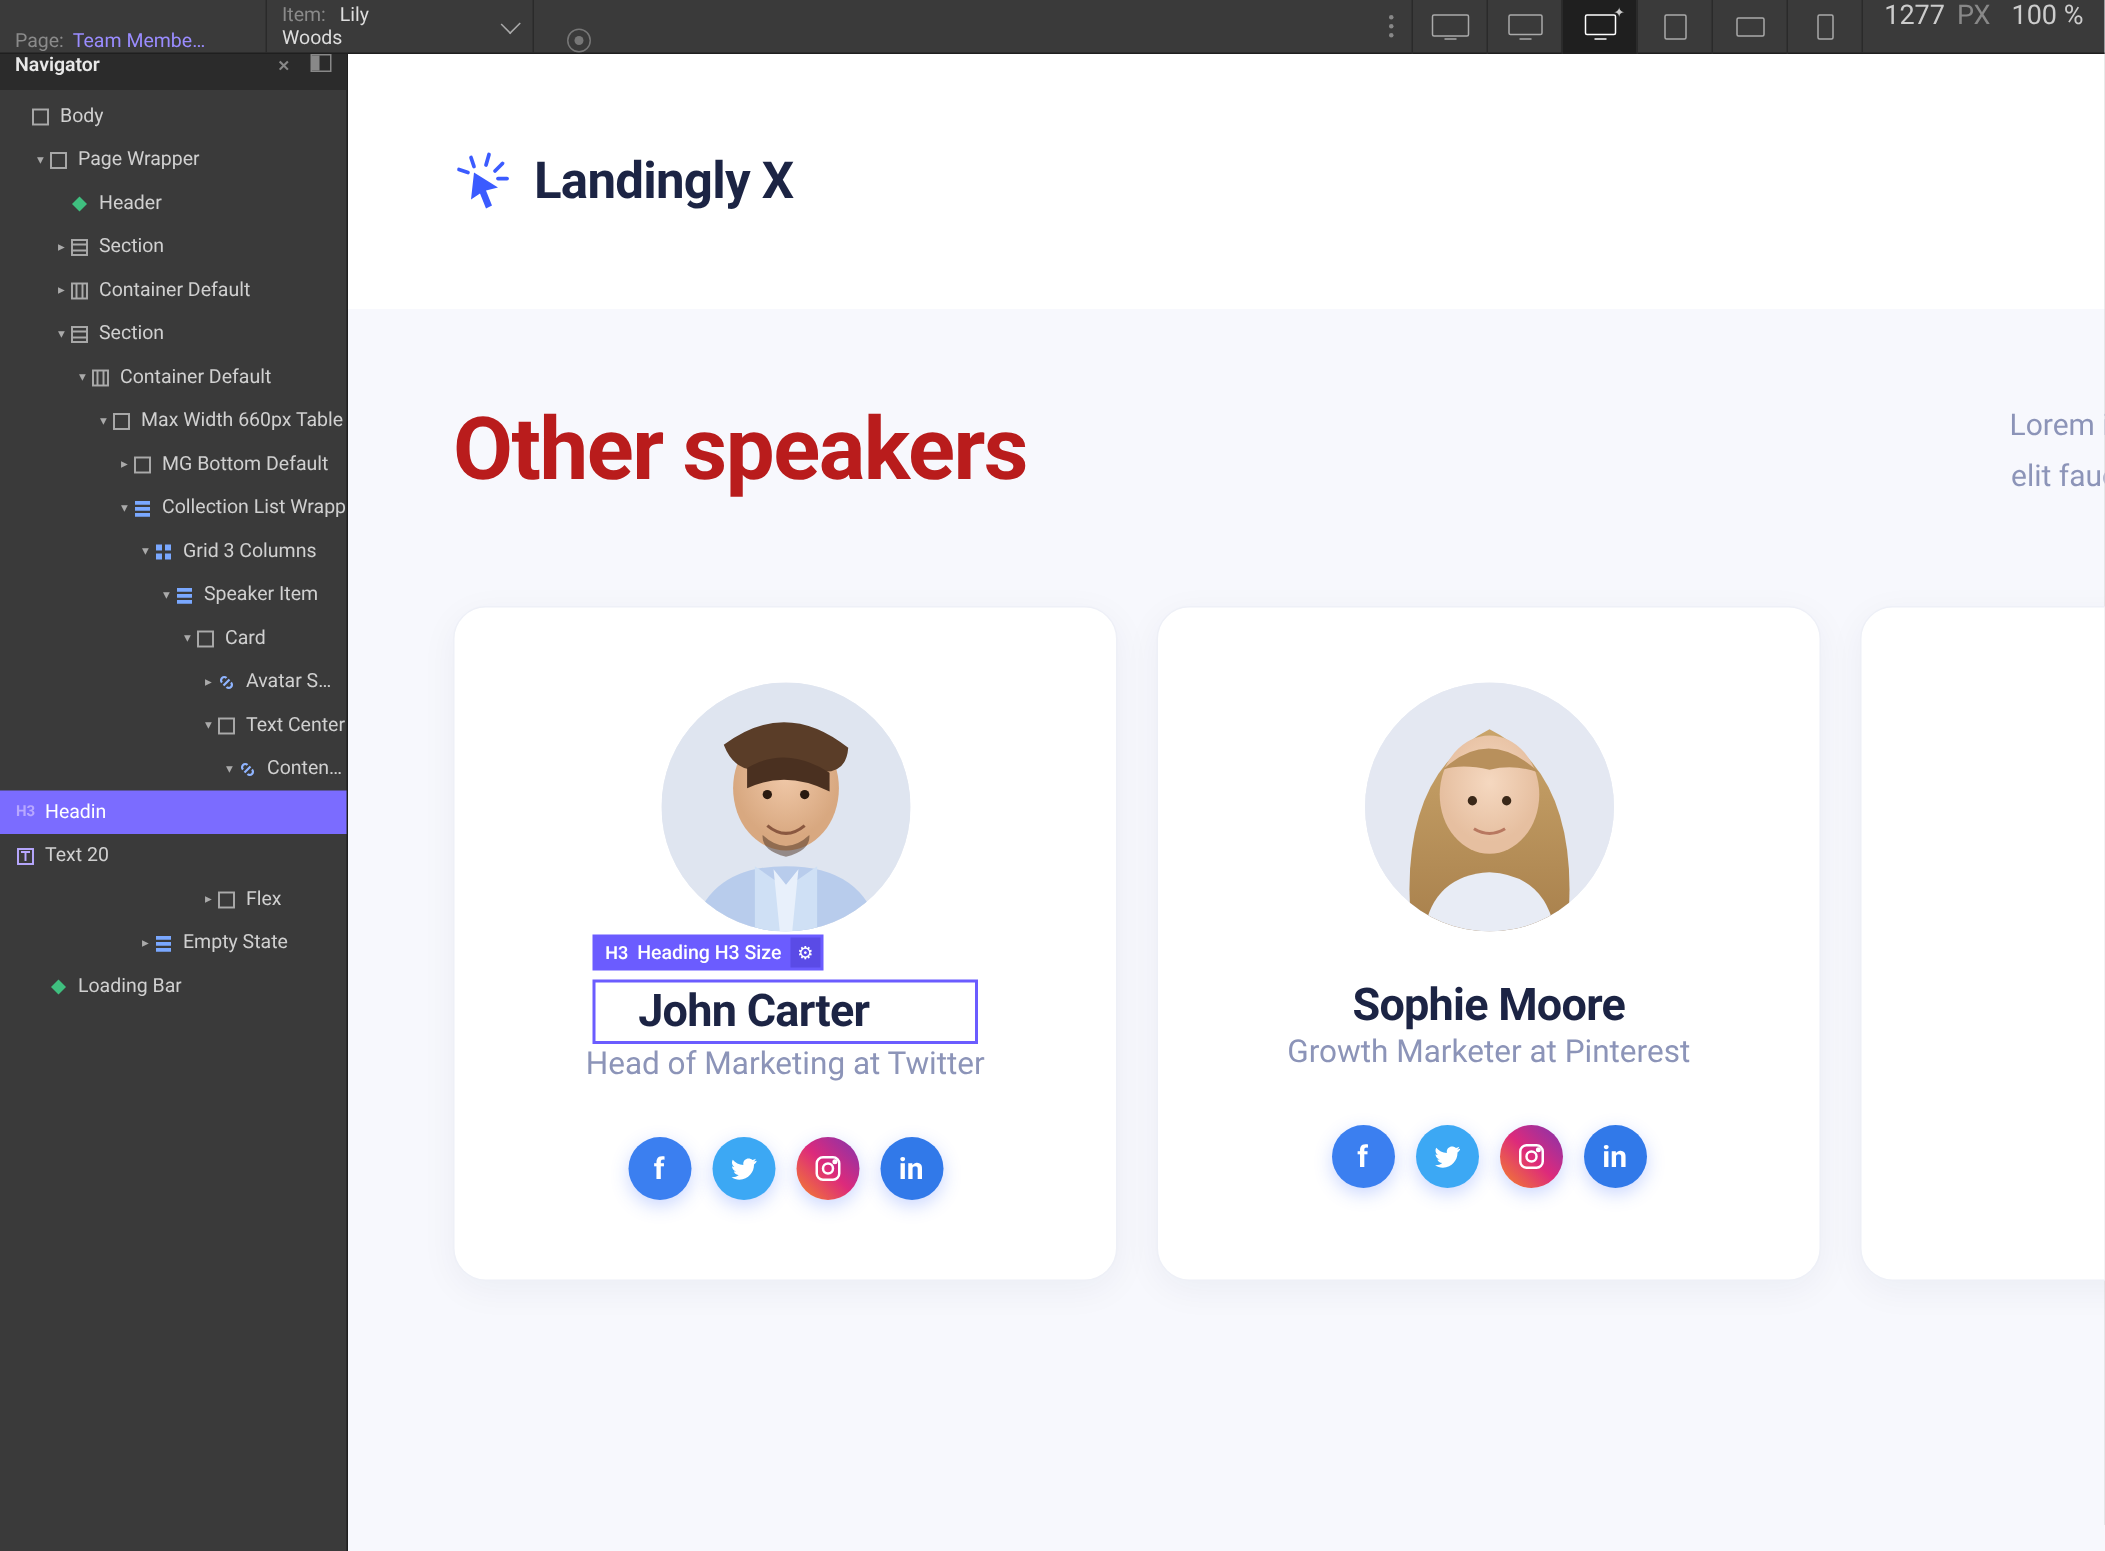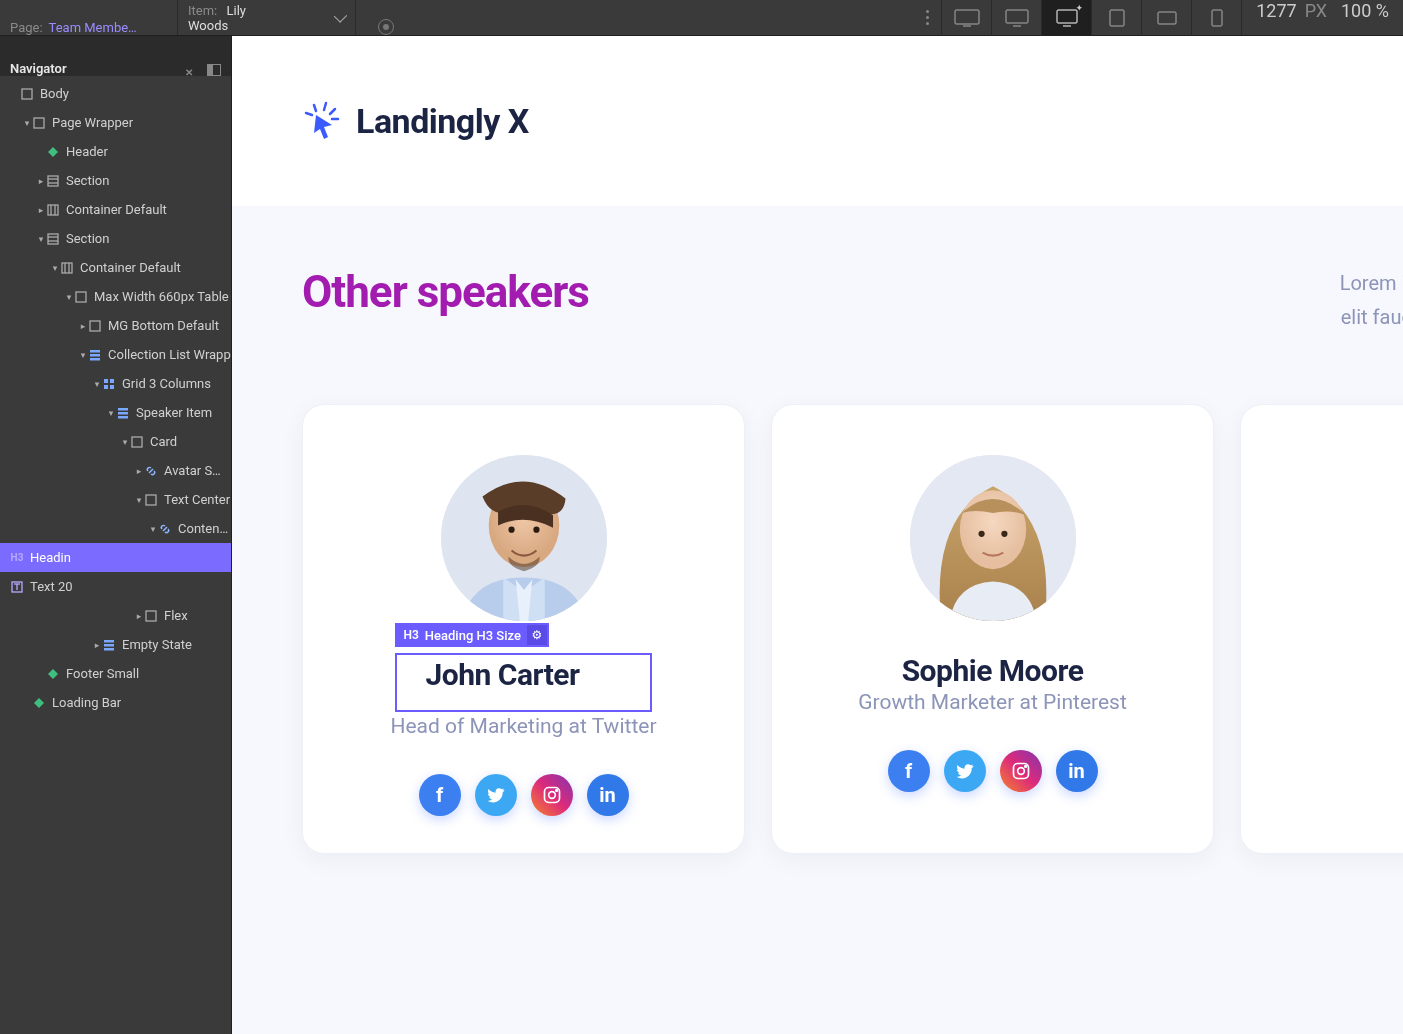--- a/index.html
+++ b/index.html
@@ -18,21 +18,21 @@
   .topbar .dots span{width:3px;height:3px;background:#888;border-radius:50%}
   .bp-group{display:flex;height:100%}
   .bp{width:50px;height:36px;display:flex;align-items:center;justify-content:center;position:relative;border-left:1px solid #2a2a2a}
   .bp.active{background:#1f1f1f}
   .bp svg{stroke:#aaa;fill:none}
   .bp .star{position:absolute;top:3px;right:8px;color:#ccc;font-size:9px}
   .tb-right{display:flex;align-items:flex-start;gap:8px;padding:0 14px;color:#ccc;font-size:18px;border-left:1px solid #2a2a2a;height:100%}
   .tb-right .dim{color:#888}
   
   .nav-panel{position:absolute;top:36px;left:0;bottom:0;width:232px;background:#3a3a3a;color:#d0d0d0;font-size:13px;border-right:1px solid #1f1f1f}
-  .nav-head{display:flex;align-items:flex-end;justify-content:space-between;height:40px;padding:0 10px;background:#2b2b2b;font-weight:600;color:#e8e8e8}
+  .nav-head{display:flex;align-items:flex-start;justify-content:space-between;height:24px;padding:0 10px;background:#2b2b2b;font-weight:600;color:#e8e8e8}
   .nav-head-ico{display:flex;gap:10px;align-items:center}
   .pin{width:12px;height:12px;position:relative}
   .pin::before{content:"✕";color:#888;font-size:10px}
   .sidebar-toggle{width:14px;height:12px;border:1px solid #888;position:relative}
   .sidebar-toggle::after{content:"";position:absolute;top:0;bottom:0;left:0;width:5px;background:#888}
   .tree{padding:3px 0;user-select:none}
   .row{display:flex;align-items:center;height:29px;white-space:nowrap;overflow:hidden}
   .row.sel{background:#7b6cff;color:#fff}
   .arr{width:10px;display:inline-flex;justify-content:center;color:#aaa;font-size:9px;flex:0 0 10px}
   .ico{width:14px;height:14px;flex:0 0 14px;margin-right:6px;display:inline-flex;align-items:center;justify-content:center}
@@ -44,37 +44,37 @@
   .d8{padding-left:120px}.d9{padding-left:134px}.d10{padding-left:148px}
   
   .canvas-wrap{position:absolute;top:36px;left:232px;right:0;bottom:0;background:#585858;overflow:hidden}
   .canvas{position:absolute;top:0;left:0;width:1277px;background:#fff}
   .site-header{height:170px;background:#fff;display:flex;align-items:center;padding-left:70px}
   .logo{display:flex;align-items:center;gap:14px}
   .logo-mark{width:40px;height:40px;position:relative}
   .logo-text{font-size:34px;font-weight:700;color:#1c2444;letter-spacing:-0.5px}
   .main-sec{background:#f7f8fd;padding:60px 70px 200px}
   .sec-head{display:flex;justify-content:space-between;align-items:flex-start;margin-bottom:70px}
-  .sec-title{font-size:44px;font-weight:700;color:#a21caf;letter-spacing:-1px}
+  .sec-title{font-size:58px;font-weight:700;color:#b91c1c;letter-spacing:-1px}
   .sec-sub{color:#8c94b8;font-size:20px;line-height:1.7;text-align:right;max-width:300px}
   .grid{display:flex;gap:26px}
   .card{flex:0 0 443px;height:450px;background:#fff;border:1px solid #eef0f7;border-radius:22px;box-shadow:0 6px 24px rgba(20,30,80,0.05);display:flex;flex-direction:column;align-items:center;padding-top:50px;position:relative}
   .avatar{width:166px;height:166px;border-radius:50%;background:#e8ebf3;overflow:hidden;position:relative}
   .av-svg{width:100%;height:100%}
   .sp-name{font-size:30px;font-weight:700;color:#1c2444;margin-top:32px;letter-spacing:-0.5px}
   .sp-role{font-size:21px;color:#8c94b8;margin-top:2px}
   .socials{display:flex;gap:14px;margin-top:36px}
   .sbtn{width:42px;height:42px;border-radius:50%;display:flex;align-items:center;justify-content:center;color:#fff;font-weight:700;font-size:20px;box-shadow:0 4px 12px rgba(50,100,255,0.25)}
   .fb{background:#3b7ff0}.tw{background:#3ca8f4}.ig{background:linear-gradient(45deg,#f58529,#dd2a7b,#8134af)}.li{background:#3179e9}
   
   .sel-wrap{position:relative;margin-top:32px}
   .sel-badge{position:absolute;top:-30px;left:0;display:flex;align-items:center;background:#6b5cff;color:#fff;font-size:13px;height:24px;padding:0 2px 0 8px;gap:6px;font-weight:500}
   .sel-badge .tag{font-weight:600;font-size:12px}
   .sel-badge .gear{width:20px;height:20px;background:#5a4be6;display:flex;align-items:center;justify-content:center;font-size:12px}
-  .sel-box{border:2px solid #6b5cff;padding:2px 70px 18px 28px}
+  .sel-box{border:2px solid #6b5cff;padding:2px 70px 2px 28px}
   .sel-box .sp-name{margin-top:0}
 </style>
 </head>
 <body>
 
 <div class="topbar">
   <div class="tb-group" style="width:178px">
     <span class="label">Page:</span>
     <span class="val-purple">Team Membe…</span>
   </div>
@@ -335,29 +335,20 @@
       <div class="row d6">
         <span class="arr">▸</span>
         <span class="ico">
           <svg width="12" height="12" fill="#7aa8ff">
             <rect x="1" y="1" width="10" height="2.5"></rect>
             <rect x="1" y="5" width="10" height="2.5"></rect>
             <rect x="1" y="9" width="10" height="2.5"></rect>
           </svg>
         </span>
         <span class="lbl">Empty State</span>
-      </div>
-      <div class="row d2">
-        <span class="arr"></span>
-        <span class="ico">
-          <svg width="12" height="12">
-            <polygon points="6,1 11,6 6,11 1,6" fill="#3fbf7f"></polygon>
-          </svg>
-        </span>
-        <span class="lbl">Footer Small</span>
       </div>
       <div class="row d1">
         <span class="arr"></span>
         <span class="ico">
           <svg width="12" height="12">
             <polygon points="6,1 11,6 6,11 1,6" fill="#3fbf7f"></polygon>
           </svg>
         </span>
         <span class="lbl">Loading Bar</span>
       </div>

